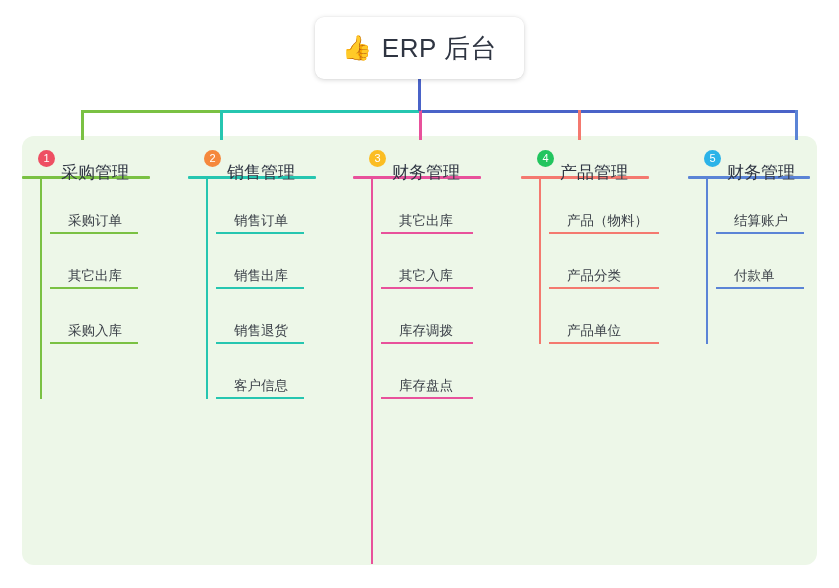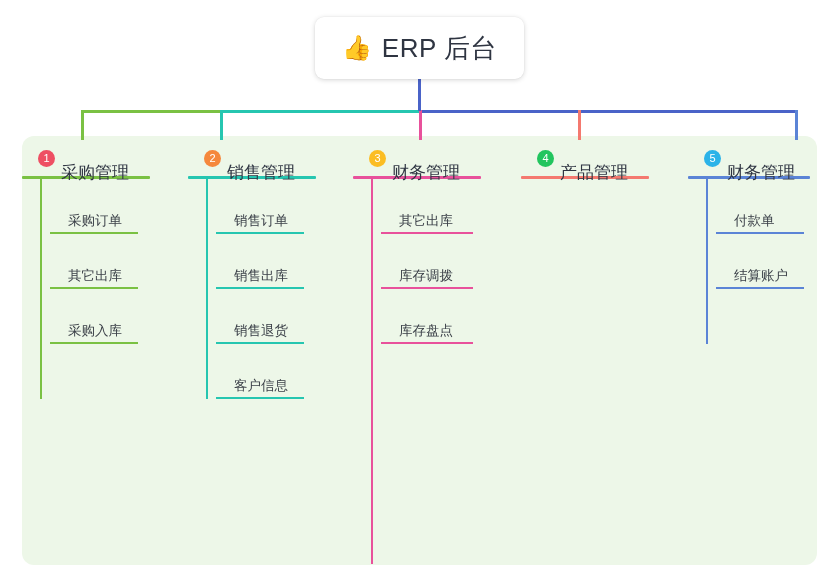--- a/index.html
+++ b/index.html
@@ -172,49 +172,68 @@
           <span class="col-title">财务管理</span>
         </div>
         <div class="head-rule" style="width: 128px; background: rgb(232, 81, 155);"></div>
         <div class="items">
           <div class="spine" style="background: rgb(232, 81, 155); height: 385px;"></div>
           <div class="item">
             <span class="item-label">其它出库</span>
             <div class="item-rule" style="width: 92px; background: rgb(232, 81, 155);"></div>
           </div>
           <div class="item">
+            <span class="item-label">其它入库</span>
+            <div class="item-rule" style="width: 92px; background: rgb(232, 81, 155);"></div>
+          </div>
+          <div class="item">
             <span class="item-label">库存调拨</span>
             <div class="item-rule" style="width: 92px; background: rgb(232, 81, 155);"></div>
           </div>
           <div class="item">
             <span class="item-label">库存盘点</span>
             <div class="item-rule" style="width: 92px; background: rgb(232, 81, 155);"></div>
           </div>
         </div>
       </div>
       <div class="col" style="left: 521px;">
         <div class="col-head">
           <span class="badge" style="background: rgb(34, 197, 94);">4</span>
           <span class="col-title">产品管理</span>
         </div>
         <div class="head-rule" style="width: 128px; background: rgb(244, 121, 111);"></div>
+        <div class="items">
+          <div class="spine" style="background: rgb(244, 121, 111); height: 165px;"></div>
+          <div class="item">
+            <span class="item-label">产品（物料）</span>
+            <div class="item-rule" style="width: 110px; background: rgb(244, 121, 111);"></div>
+          </div>
+          <div class="item">
+            <span class="item-label">产品分类</span>
+            <div class="item-rule" style="width: 110px; background: rgb(244, 121, 111);"></div>
+          </div>
+          <div class="item">
+            <span class="item-label">产品单位</span>
+            <div class="item-rule" style="width: 110px; background: rgb(244, 121, 111);"></div>
+          </div>
+        </div>
       </div>
       <div class="col" style="left: 688px;">
         <div class="col-head">
           <span class="badge" style="background: rgb(43, 179, 232);">5</span>
           <span class="col-title">财务管理</span>
         </div>
         <div class="head-rule" style="width: 122px; background: rgb(91, 132, 214);"></div>
         <div class="items">
           <div class="spine" style="background: rgb(91, 132, 214); height: 165px;"></div>
           <div class="item">
+            <span class="item-label">结算账户</span>
+            <div class="item-rule" style="width: 88px; background: rgb(91, 132, 214);"></div>
+          </div>
+          <div class="item">
             <span class="item-label">付款单</span>
             <div class="item-rule" style="width: 88px; background: rgb(91, 132, 214);"></div>
           </div>
-          <div class="item">
-            <span class="item-label">结算账户</span>
-            <div class="item-rule" style="width: 88px; background: rgb(91, 132, 214);"></div>
-          </div>
         </div>
       </div>
     </div>
 
 </div>
 
 </body></html>

